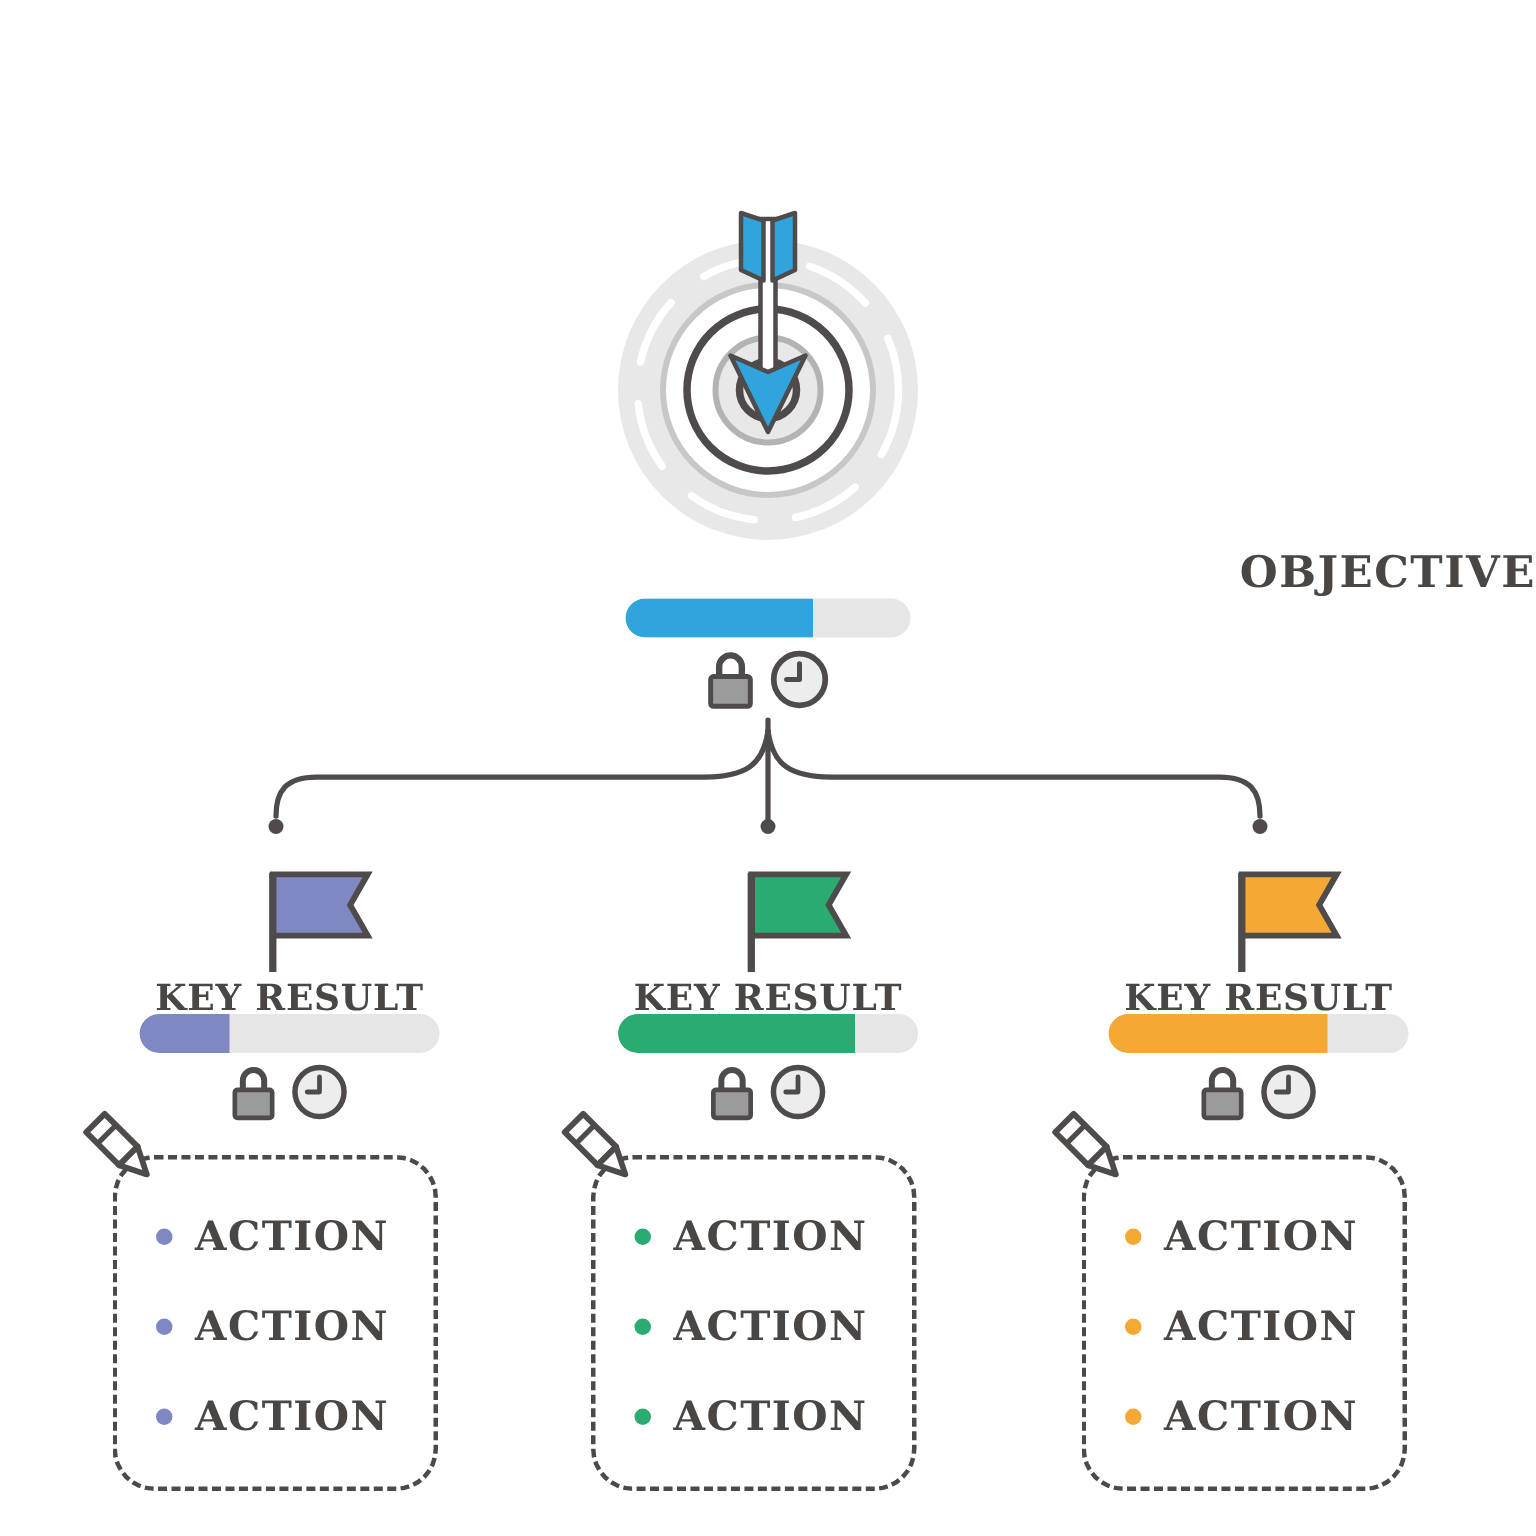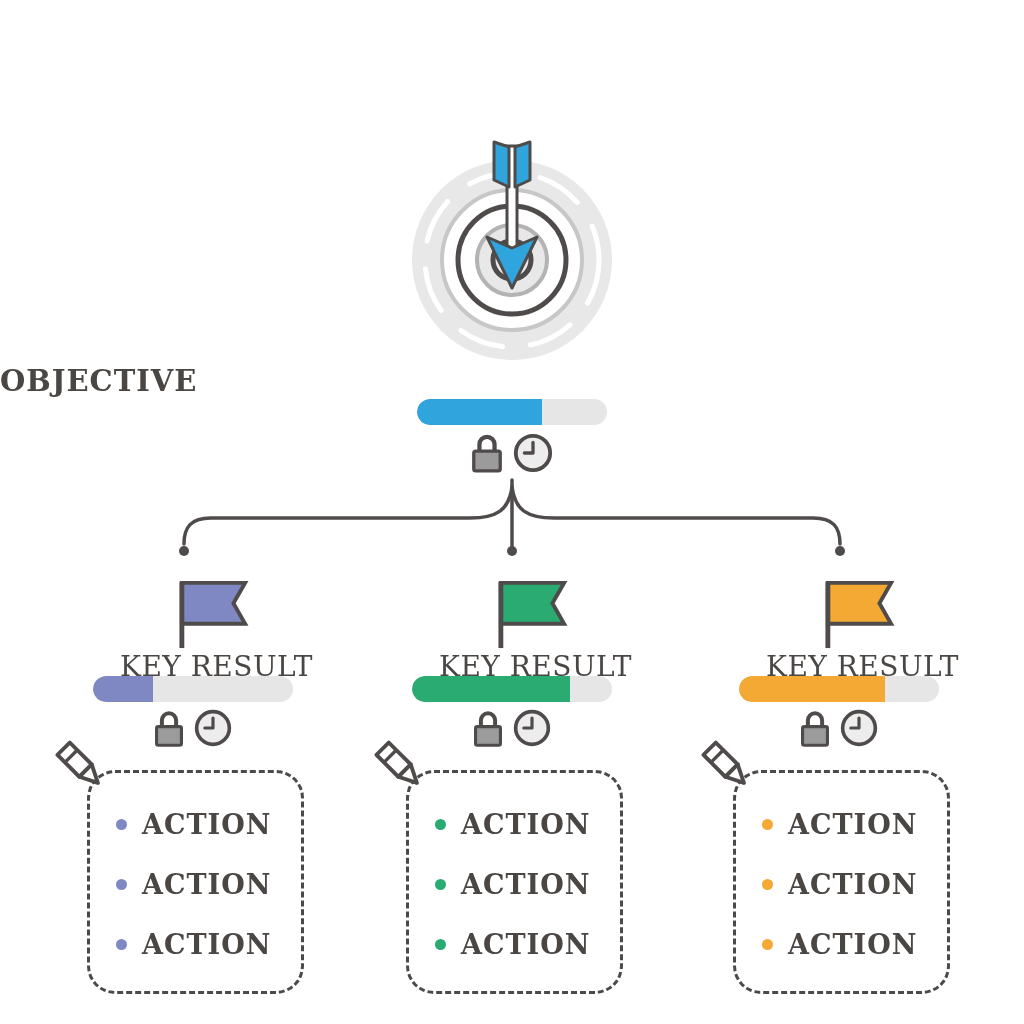--- a/index.html
+++ b/index.html
@@ -19,21 +19,21 @@
     position:absolute;top:18px;left:0;width:100%;
     text-align:center;font-size:82px;font-weight:bold;letter-spacing:3px;
   }
 
   
   .target-wrap{position:absolute;left:402px;top:140px;width:220px;height:232px;}
 
   
   .objective-label{
     position:absolute;top:364px;left:0;width:100%;
-    text-align:left;font-size:29px;font-weight:bold;letter-spacing:1px;
+    text-align:right;font-size:29px;font-weight:bold;letter-spacing:1px;
   }
   .obj-bar{
     position:absolute;left:417px;top:399px;width:190px;height:26px;
     background:var(--track);border-radius:14px;overflow:hidden;
   }
   .bar-fill{height:100%;border-radius:14px 0 0 14px;}
   .obj-meta{
     position:absolute;top:430px;left:0;width:100%;
     display:flex;justify-content:center;align-items:flex-end;gap:8px;height:48px;
   }
@@ -42,33 +42,33 @@
   .connector{position:absolute;left:0;top:0;width:1024px;height:1024px;pointer-events:none;}
   .connector path{stroke:var(--outline);stroke-width:3.5;fill:none;stroke-linecap:round;}
   .connector circle{fill:var(--outline);}
 
   
   .kr-col{position:absolute;top:578px;width:240px;height:442px;}
   .kr-col.c0{left:73px;} .kr-col.c1{left:392px;} .kr-col.c2{left:719px;}
   .flag{position:absolute;left:100px;top:0;}
   .kr-label{
     position:absolute;top:72px;left:0;width:100%;
-    text-align:right;font-size:28px;font-weight:normal;letter-spacing:0.5px;
+    text-align:center;font-size:24px;font-weight:bold;letter-spacing:0.5px;
   }
   .kr-bar{
     position:absolute;left:20px;top:98px;width:200px;height:26px;
     background:var(--track);border-radius:14px;overflow:hidden;
   }
   .kr-meta{
     position:absolute;top:128px;left:0;width:100%;
     display:flex;justify-content:center;align-items:flex-end;gap:8px;height:46px;
   }
   .pencil{position:absolute;left:-22px;top:160px;z-index:3;}
   .action-box{
-    position:absolute;left:14px;top:192px;width:211px;height:218px;
+    position:absolute;left:2px;top:192px;width:211px;height:218px;
     border:3.5px dashed #4a4a4a;border-radius:28px;z-index:2;
     box-sizing:content-box;background:transparent;
     display:flex;flex-direction:column;justify-content:flex-start;
     padding:0;
   }
   .action-list{display:flex;flex-direction:column;gap:29px;padding:36px 0 0 26px;}
   .action-row{display:flex;align-items:center;gap:15px;}
   .action-dot{width:11px;height:11px;border-radius:50%;flex:0 0 auto;}
   .action-label{font-size:27px;font-weight:bold;letter-spacing:1px;color:var(--ink);}
 

